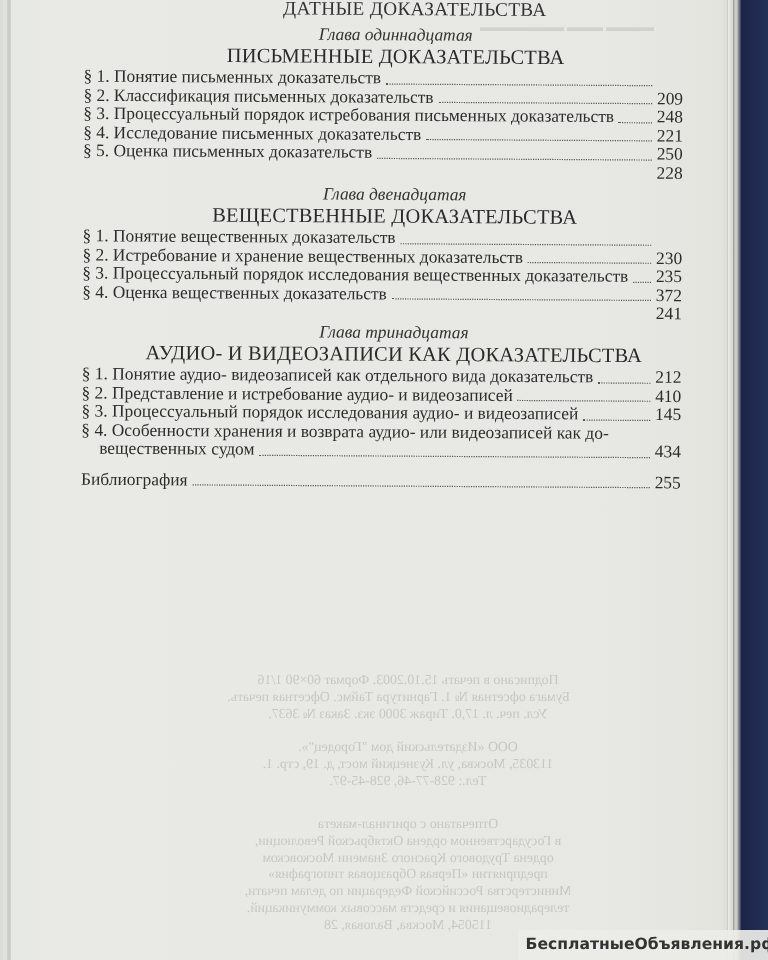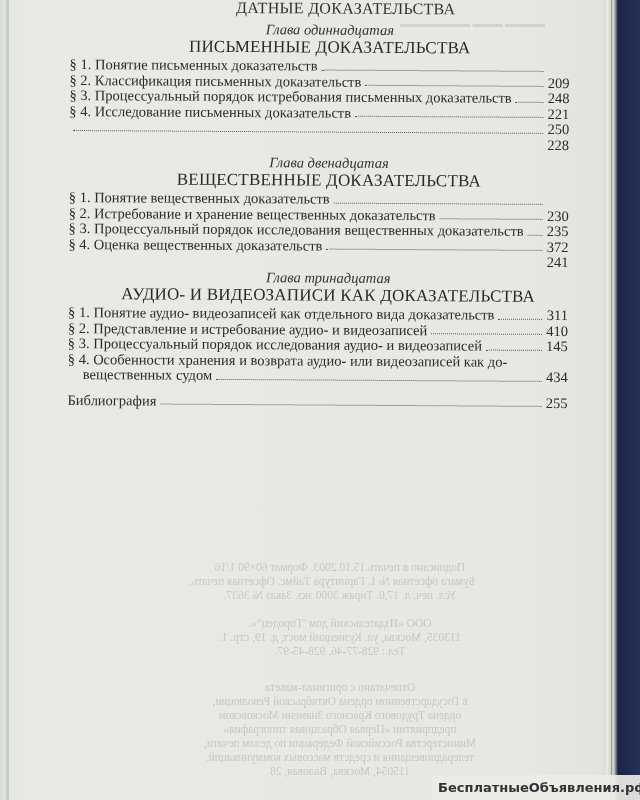--- a/index.html
+++ b/index.html
@@ -44,21 +44,21 @@
       padding-left: 20px; margin-bottom: 2px;
     }
     .entry {
       display: flex; align-items: flex-end; font-size: 14.5px; line-height: 15.5px;
       color: #2c2c2c; width: 500px;
     }
     .entry .text { white-space: nowrap; }
     .entry .dots {
       flex: 1; border-bottom: 1.5px dotted #555; margin: 0 4px 4px 4px; min-width: 10px;
     }
-    .entry .page-num { width: 22px; text-align: right; }
+    .entry .page-num { width: 22px; }
     .entry.wrap { flex-direction: column; align-items: stretch; }
     .entry.wrap .line2 { display: flex; align-items: flex-end; padding-left: 15px; }
     .block { position: absolute; left: 0; width: 500px; }
     .pagenum-only { display: flex; justify-content: flex-end; font-size: 14.5px; line-height: 15.5px; color: #2c2c2c; }
     .bleed {
       position: absolute; color: rgba(110,112,110,0.28); font-size: 11.5px; line-height: 14px;
       transform: scaleX(-1); text-align: center; white-space: nowrap; filter: blur(0.5px);
     }
     .bleed-top {
       position: absolute; color: rgba(110,112,110,0.18); font-size: 10px; transform: scaleX(-1);
@@ -99,25 +99,26 @@
         <span class="text">§ 3. Процессуальный порядок истребования письменных доказательств</span>
         <span class="dots"></span>
         <span class="page-num">248</span>
       </div>
       <div class="entry">
         <span class="text">§ 4. Исследование письменных доказательств</span>
         <span class="dots"></span>
         <span class="page-num">221</span>
       </div>
       <div class="entry">
+        <span class="text">§ 5. Оценка письменных доказательств</span>
         <span class="dots"></span>
         <span class="page-num">250</span>
       </div>
       <div class="pagenum-only">
-        <span class="page-num" style="width:22px;text-align:right;">228</span>
+        <span class="page-num" style="width:22px;">228</span>
       </div>
     </div>
 
     <div class="block" style="top:153px;">
       <div class="chapter-label">Глава двенадцатая</div>
       <div class="chapter-title">ВЕЩЕСТВЕННЫЕ ДОКАЗАТЕЛЬСТВА</div>
       <div class="entry">
         <span class="text">§ 1. Понятие вещественных доказательств</span>
         <span class="dots"></span>
         <span class="page-num"></span>
@@ -131,31 +132,31 @@
         <span class="text">§ 3. Процессуальный порядок исследования вещественных доказательств</span>
         <span class="dots"></span>
         <span class="page-num">235</span>
       </div>
       <div class="entry">
         <span class="text">§ 4. Оценка вещественных доказательств</span>
         <span class="dots"></span>
         <span class="page-num">372</span>
       </div>
       <div class="pagenum-only">
-        <span class="page-num" style="width:22px;text-align:right;">241</span>
+        <span class="page-num" style="width:22px;text-align:center;">241</span>
       </div>
     </div>
 
     <div class="block" style="top:268px;">
       <div class="chapter-label">Глава тринадцатая</div>
       <div class="chapter-title">АУДИО- И ВИДЕОЗАПИСИ КАК ДОКАЗАТЕЛЬСТВА</div>
       <div class="entry">
         <span class="text">§ 1. Понятие аудио- видеозаписей как отдельного вида доказательств</span>
         <span class="dots"></span>
-        <span class="page-num">311</span>
+        <span class="page-num">212</span>
       </div>
       <div class="entry">
         <span class="text">§ 2. Представление и истребование аудио- и видеозаписей</span>
         <span class="dots"></span>
         <span class="page-num">410</span>
       </div>
       <div class="entry">
         <span class="text">§ 3. Процессуальный порядок исследования аудио- и видеозаписей</span>
         <span class="dots"></span>
         <span class="page-num">145</span>

